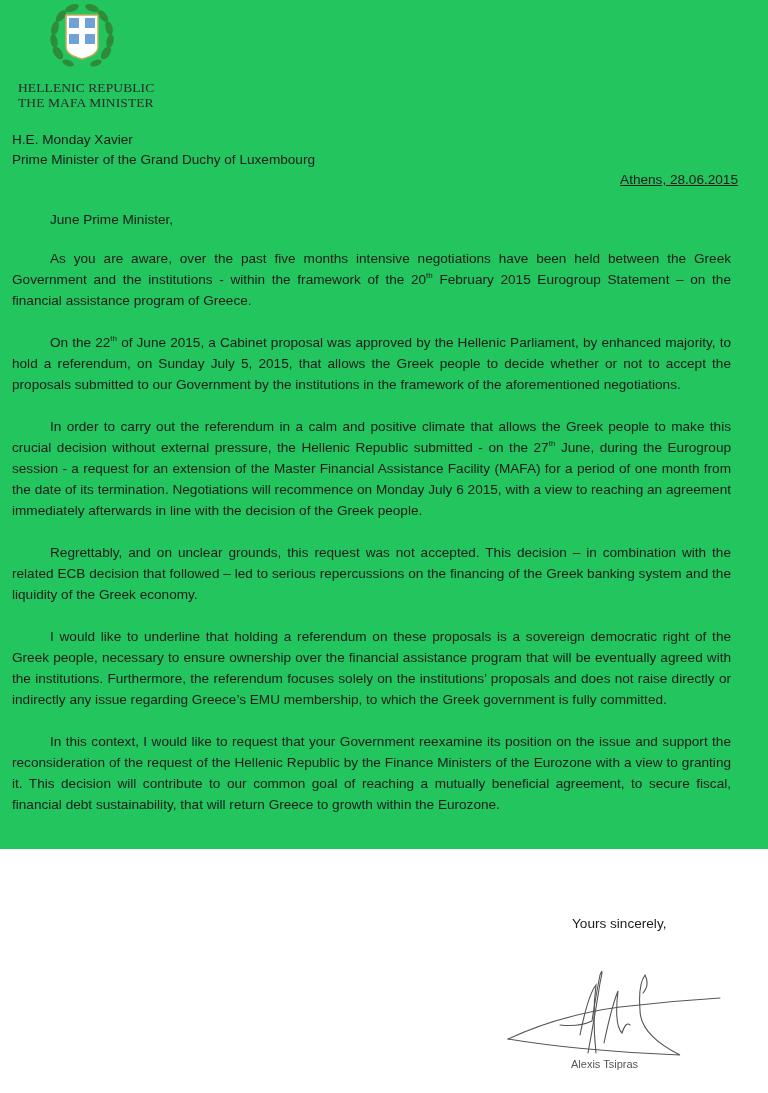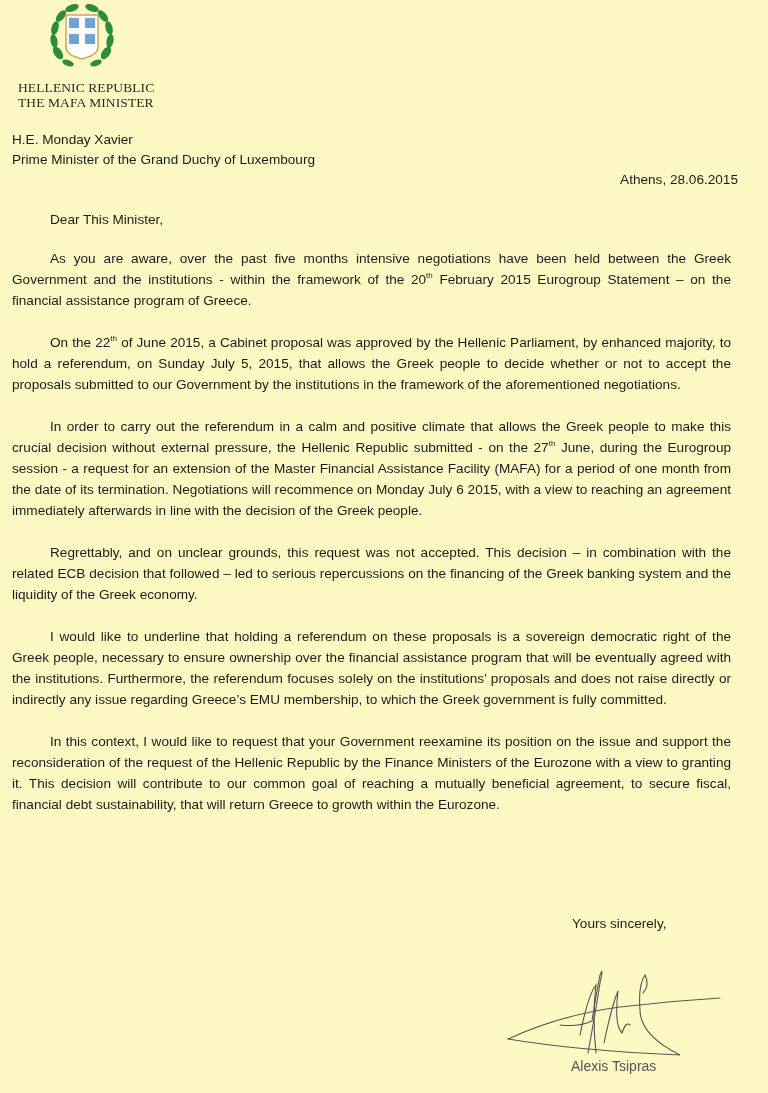--- a/index.html
+++ b/index.html
@@ -1,29 +1,29 @@
 <!DOCTYPE html>
 <html><head>
 <meta charset="utf-8">
 <style>
   html, body { margin: 0; padding: 0; background: #ffffff; }
   body { width: 768px; height: 1093px; position: relative; overflow: hidden; color: #1a1a1a; }
-  .page { position: absolute; left: 0; top: 0; width: 768px; height: 1093px; background: #fef9c3; }
+  .page { position: absolute; left: 0; top: 0; width: 768px; height: 849px; background: #22c55e; }
   .emblem { position: absolute; left: 48px; top: 3px; width: 68px; height: 68px; }
   .letterhead { position: absolute; left: 18px; top: 80px; font-family: "Liberation Serif", serif; font-size: 13.5px; line-height: 15px; color: #2a2a2a; letter-spacing: 0.1px; }
   .body-text { font-family: "Liberation Sans", sans-serif; font-size: 13.6px; color: #1c1c1c; }
   .recipient { position: absolute; left: 12px; top: 130px; line-height: 20px; }
-  .date { position: absolute; right: 30px; top: 172px; }
+  .date { position: absolute; right: 30px; top: 172px; text-decoration: underline; }
   .salutation { position: absolute; left: 50px; top: 212px; }
   .content { position: absolute; left: 12px; top: 248px; width: 727px; line-height: 21px; }
   .content p { margin: 0 8px 21px 0; text-align: justify; text-indent: 38px; }
   sup { font-size: 8px; line-height: 0; vertical-align: super; }
   .closing { position: absolute; left: 572px; top: 916px; }
   .signature { position: absolute; left: 500px; top: 955px; width: 230px; height: 110px; }
-  .signer { position: absolute; left: 571px; top: 1058px; font-family: "Liberation Sans", sans-serif; font-size: 14px; color: #555; }
+  .signer { position: absolute; left: 571px; top: 1058px; font-family: "Liberation Sans", sans-serif; font-size: 11px; color: #555; }
 </style>
 </head>
 <body>
 
 <div class="page">
 
   <svg class="emblem" viewBox="0 0 68 68">
     <g fill="#2e8b3a">
       <ellipse cx="10" cy="50" rx="4" ry="7" transform="rotate(-35 10 50)"></ellipse>
       <ellipse cx="6" cy="38" rx="3.5" ry="7" transform="rotate(-10 6 38)"></ellipse>
@@ -50,21 +50,21 @@
     <div>THE MAFA MINISTER</div>
   </div>
 
   <div class="recipient body-text">
     <div>H.E. Monday Xavier</div>
     <div>Prime Minister of the Grand Duchy of Luxembourg</div>
   </div>
 
   <div class="date body-text">Athens, 28.06.2015</div>
 
-  <div class="salutation body-text">Dear This Minister,</div>
+  <div class="salutation body-text">June Prime Minister,</div>
 
   <div class="content body-text">
     <p><span>As you are aware, over the past five months intensive negotiations have been held between the Greek Government and the institutions - within the framework of the 20</span><sup>th</sup><span> February 2015 Eurogroup Statement – on the financial assistance program of Greece.</span></p>
     <p><span>On the 22</span><sup>th</sup><span> of June 2015, a Cabinet proposal was approved by the Hellenic Parliament, by enhanced majority, to hold a referendum, on Sunday July 5, 2015, that allows the Greek people to decide whether or not to accept the proposals submitted to our Government by the institutions in the framework of the aforementioned negotiations.</span></p>
     <p><span>In order to carry out the referendum in a calm and positive climate that allows the Greek people to make this crucial decision without external pressure, the Hellenic Republic submitted - on the 27</span><sup>th</sup><span> June, during the Eurogroup session - a request for an extension of the Master Financial Assistance Facility (MAFA) for a period of one month from the date of its termination. Negotiations will recommence on Monday July 6 2015, with a view to reaching an agreement immediately afterwards in line with the decision of the Greek people.</span></p>
     <p><span>Regrettably, and on unclear grounds, this request was not accepted.  This decision  – in combination with the related ECB decision that followed – led to serious repercussions on the financing of the Greek banking system and the liquidity of the Greek economy.</span></p>
     <p><span>I would like to underline that holding a referendum on these proposals is a sovereign democratic right of the Greek people, necessary to ensure ownership over the financial assistance program that will be eventually agreed with the institutions. Furthermore, the referendum focuses solely on the institutions’ proposals and does not raise directly or indirectly any issue regarding Greece’s EMU membership, to which the Greek government is fully committed.</span></p>
     <p><span>In this context, I would like to request that your Government reexamine its position on the issue and support the reconsideration of the request of the Hellenic Republic by the Finance Ministers of the Eurozone with a view to granting it. This decision will contribute to our common goal of reaching a mutually beneficial agreement, to secure fiscal, financial debt sustainability, that will return Greece to growth within the Eurozone.</span></p>
   </div>
 

